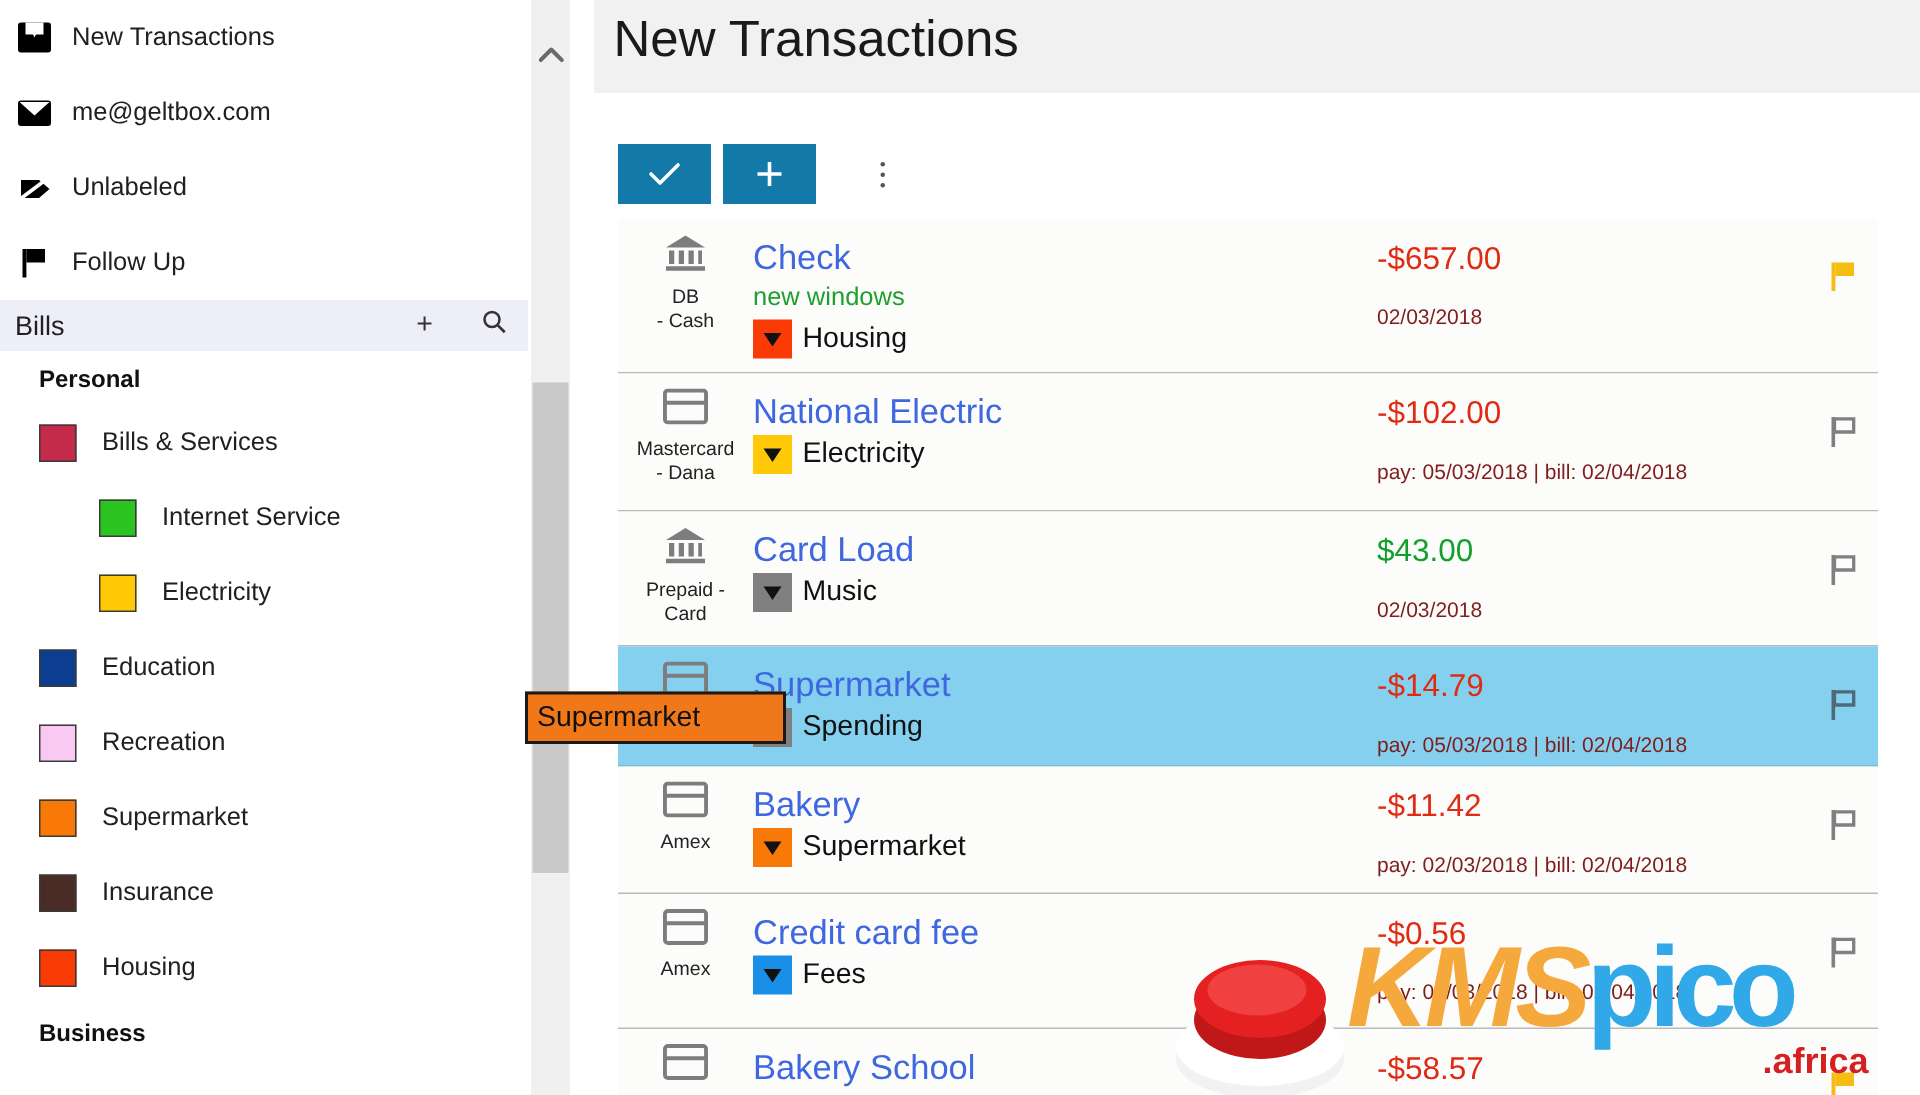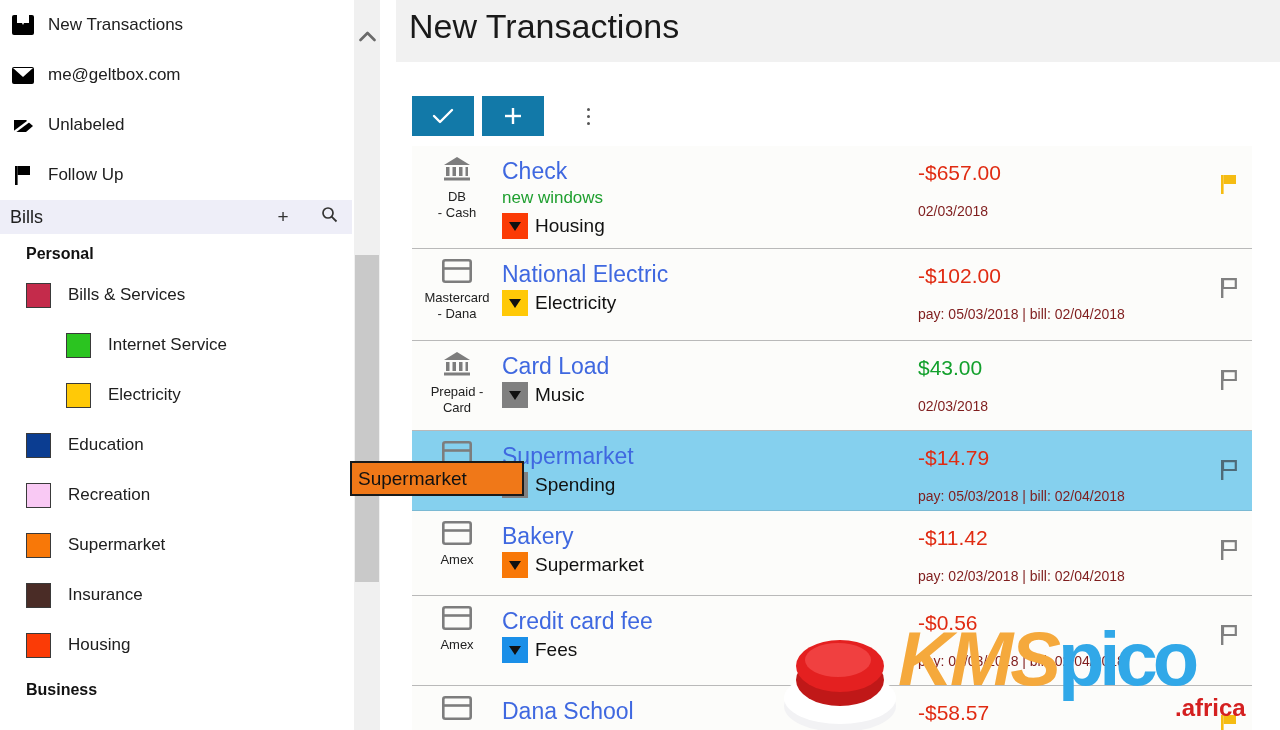--- a/index.html
+++ b/index.html
@@ -464,21 +464,21 @@
           <div class="tx-acct">
             <span><svg width="30" height="24" viewBox="0 0 30 24">
                 <rect x="1.3" y="1.3" width="27.4" height="21.4" rx="2" fill="none" stroke="#7d7d7d" stroke-width="2.6"></rect>
                 <line x1="2" y1="9.5" x2="28" y2="9.5" stroke="#7d7d7d" stroke-width="2.6"></line>
               </svg></span>
             <div class="acct-name">
               <div></div>
             </div>
           </div>
           <div class="tx-body">
-            <div class="tx-payee">Dana School</div>
+            <div class="tx-payee">Bakery School</div>
             <div class="tx-note">buy a new violin</div>
           </div>
           <div class="tx-right">
             <div class="tx-amount neg">-$58.57</div>
           </div>
           <div class="tx-flag">
             <svg width="26" height="26" viewBox="0 0 26 26">
               <rect x="4" y="3" width="2.6" height="19" fill="#f5bc12"></rect>
               <path d="M6.6 3 L19 3 L19 12 L6.6 12 Z" fill="#f5bc12"></path>
             </svg>

